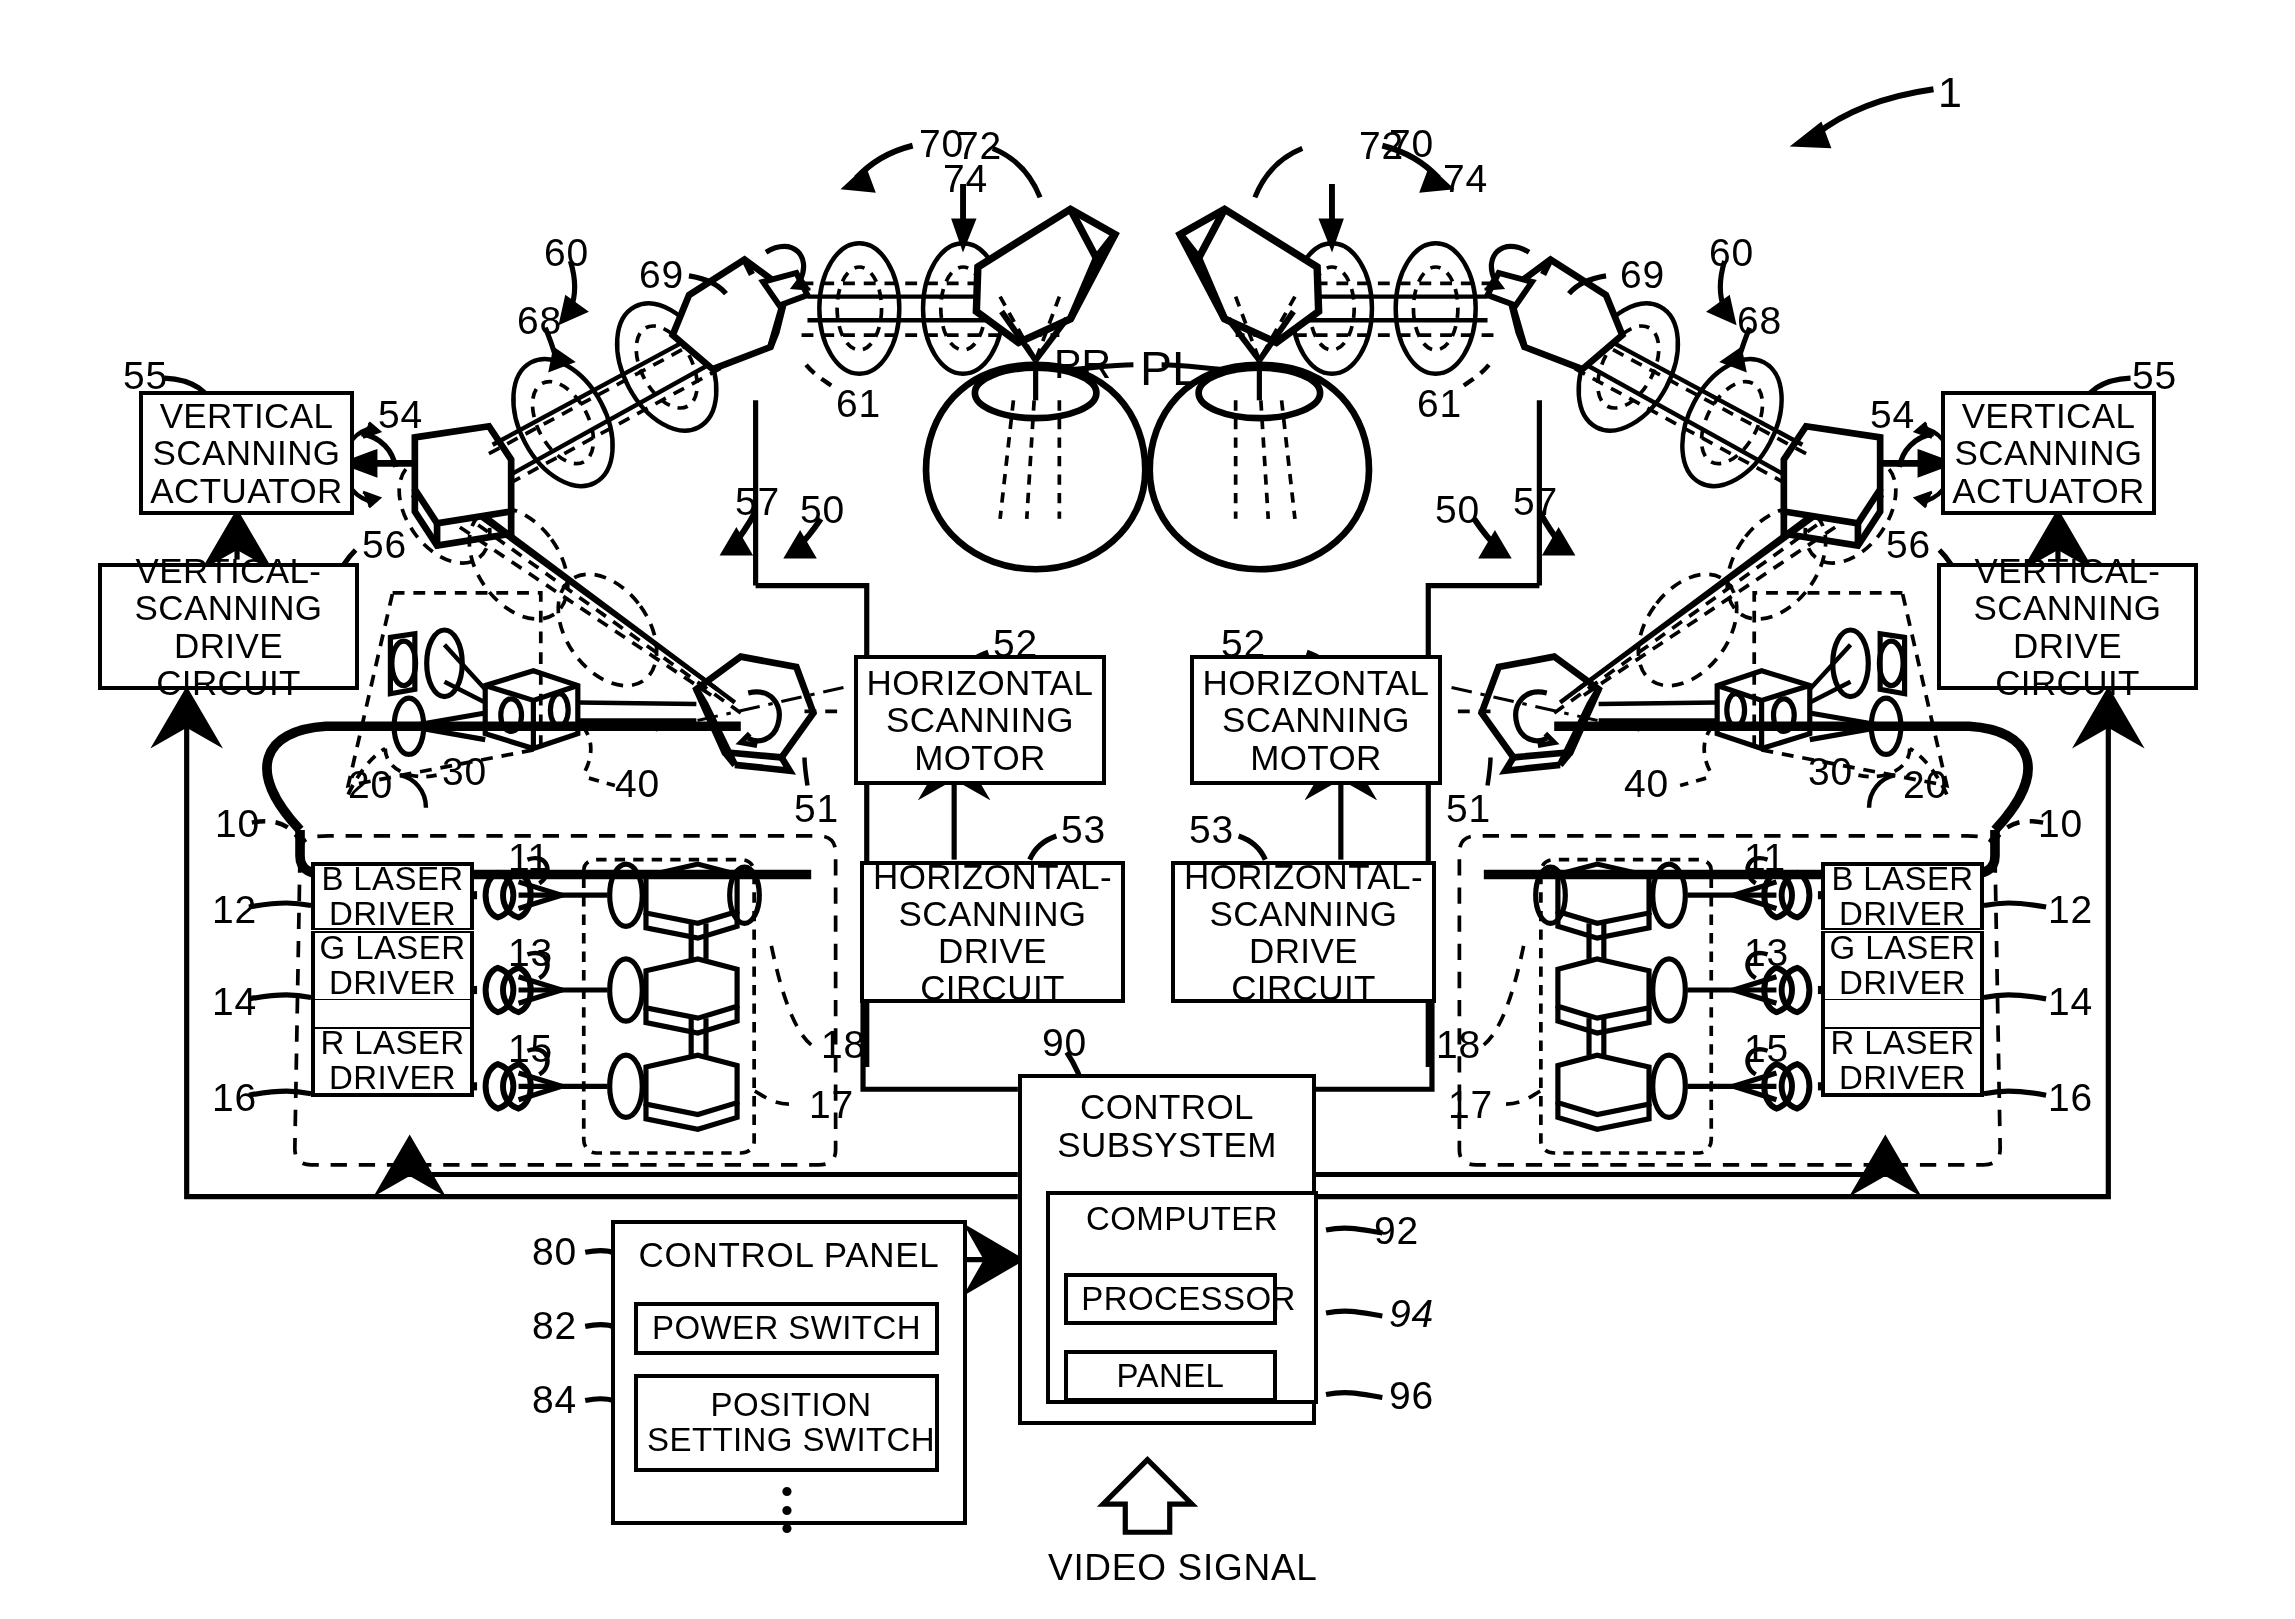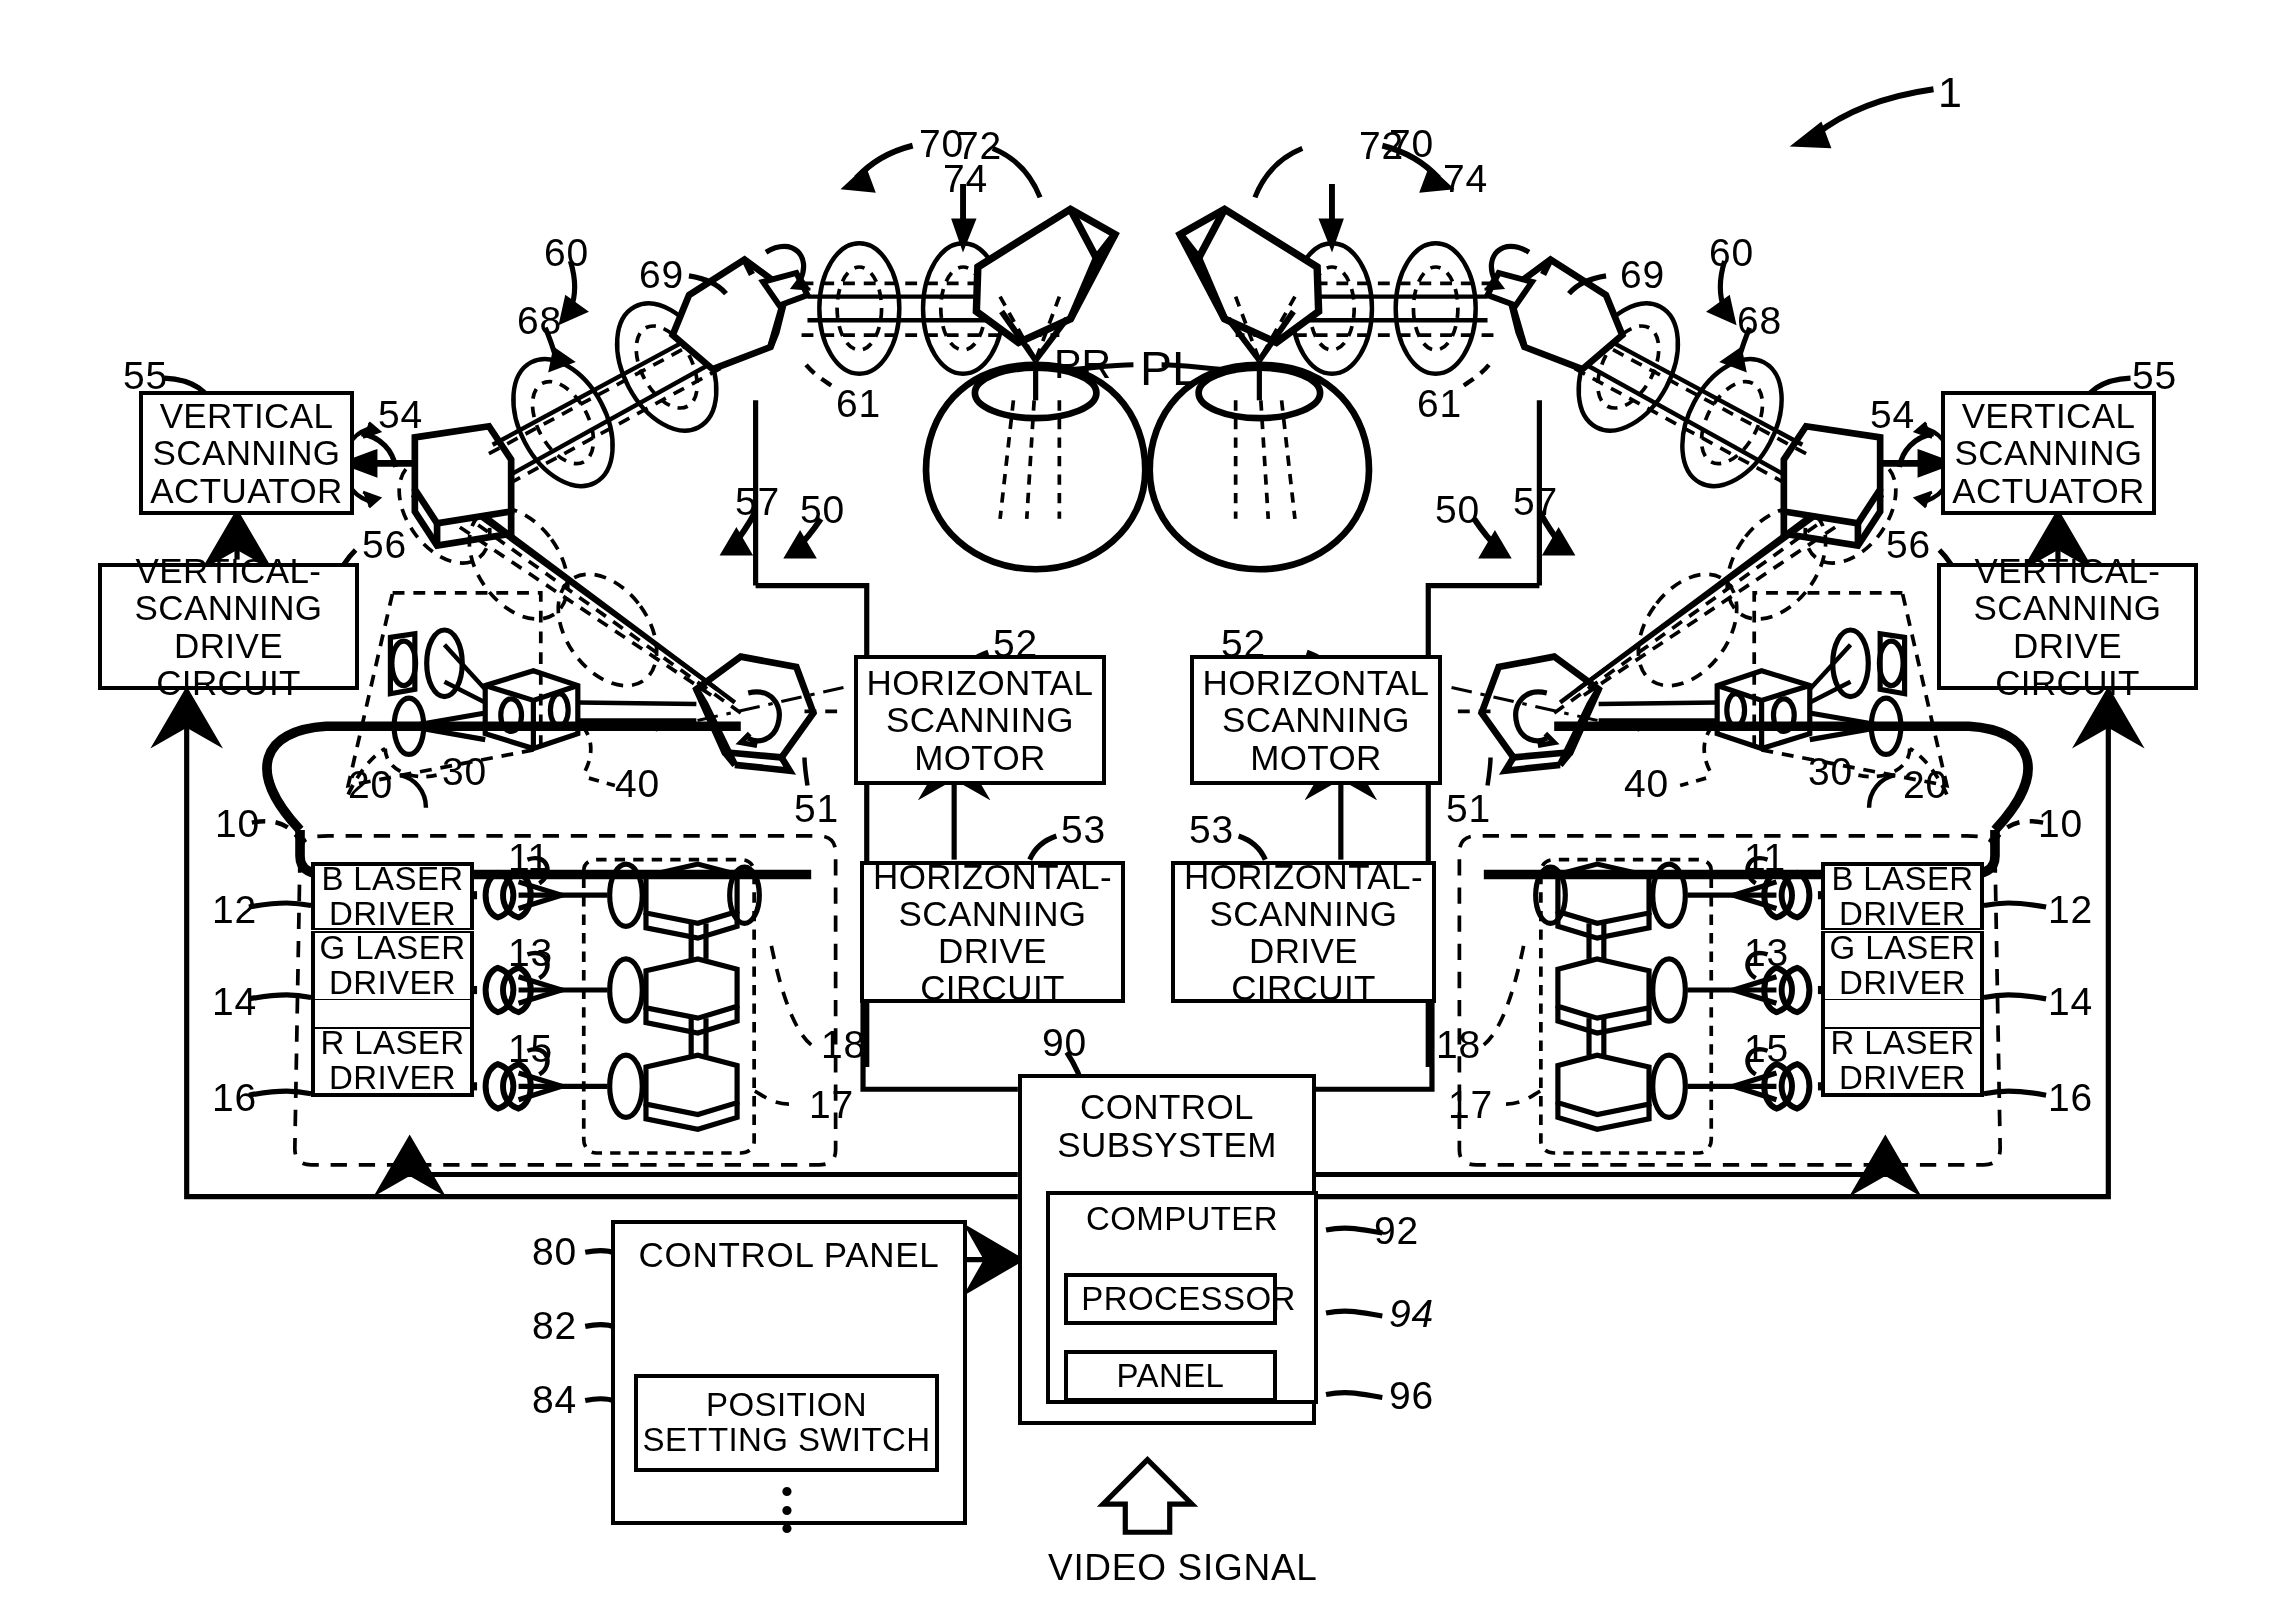--- a/index.html
+++ b/index.html
@@ -608,22 +608,25 @@
   </div>
 
   <div class="box nested" style="left:1064px;top:1350px;width:213px;height:52px;font-size:33px;">
     <span>PANEL</span>
   </div>
 
   <div class="box" style="left:611px;top:1220px;width:356px;height:305px;display:block;">
     <div style="text-align:center;font-size:35px;padding-top:12px;letter-spacing:0.7px;">CONTROL  PANEL</div>
   </div>
 
-
-  <div class="box nested" style="left:634px;top:1374px;width:305px;height:98px;font-size:33px;">
+  <div class="box nested" style="left:634px;top:1302px;width:305px;height:53px;font-size:33px;">
+    <span>POWER SWITCH</span>
+  </div>
+
+  <div class="box nested" style="left:634px;top:1374px;width:305px;height:98px;font-size:33px;justify-content:flex-end;">
     <span>POSITION
 SETTING SWITCH</span>
   </div>
 
   <div class="dots" style="left:772px;top:1482px;width:30px;">•
 •
 •</div>
 
   <div class="vidsig" style="left:1048px;top:1547px;">VIDEO SIGNAL</div>
 

